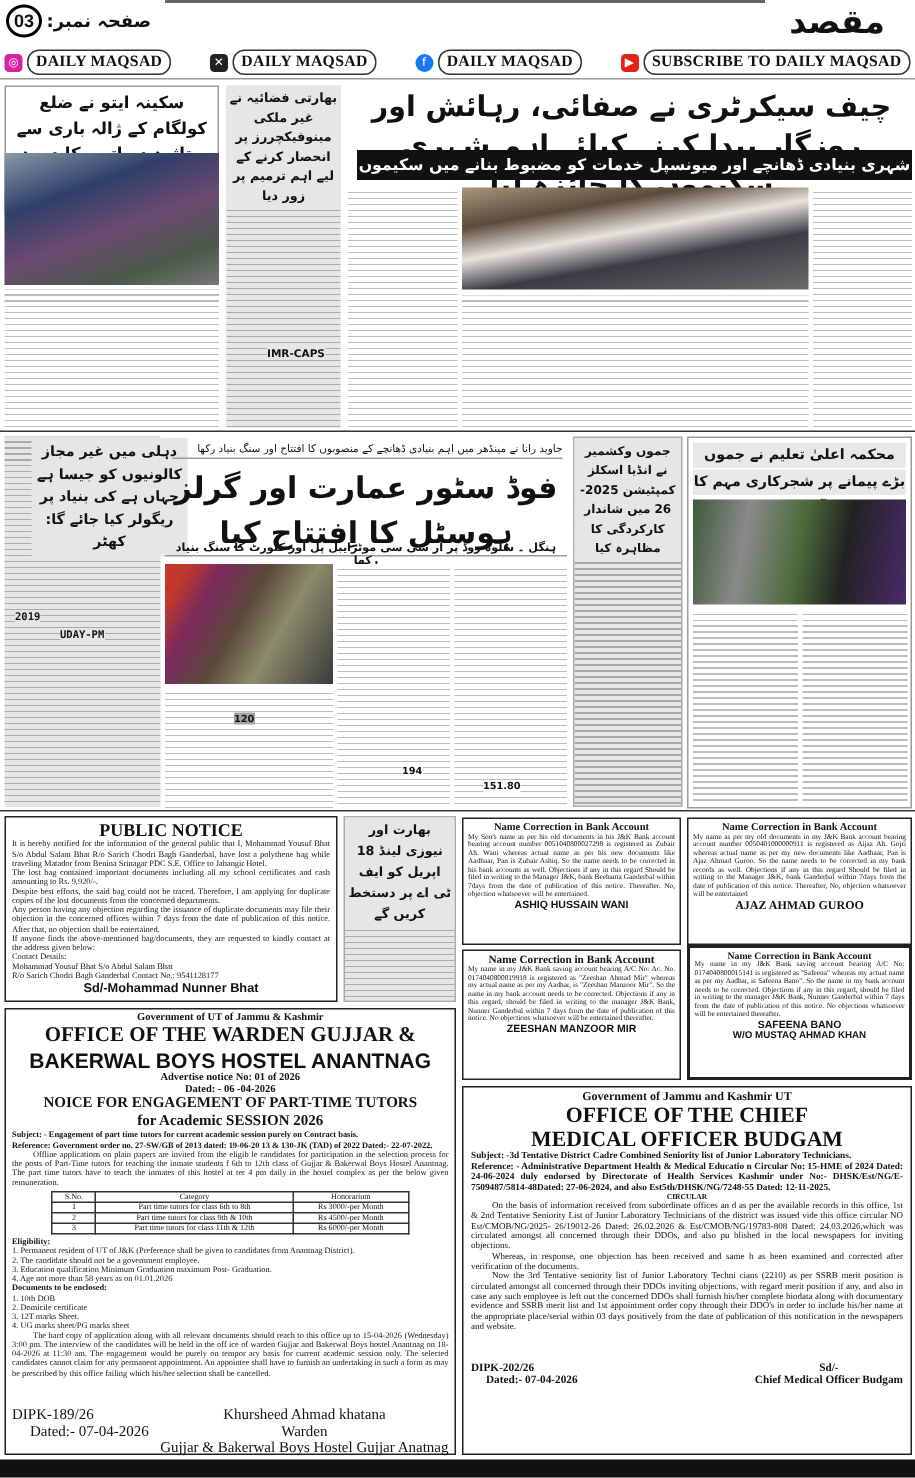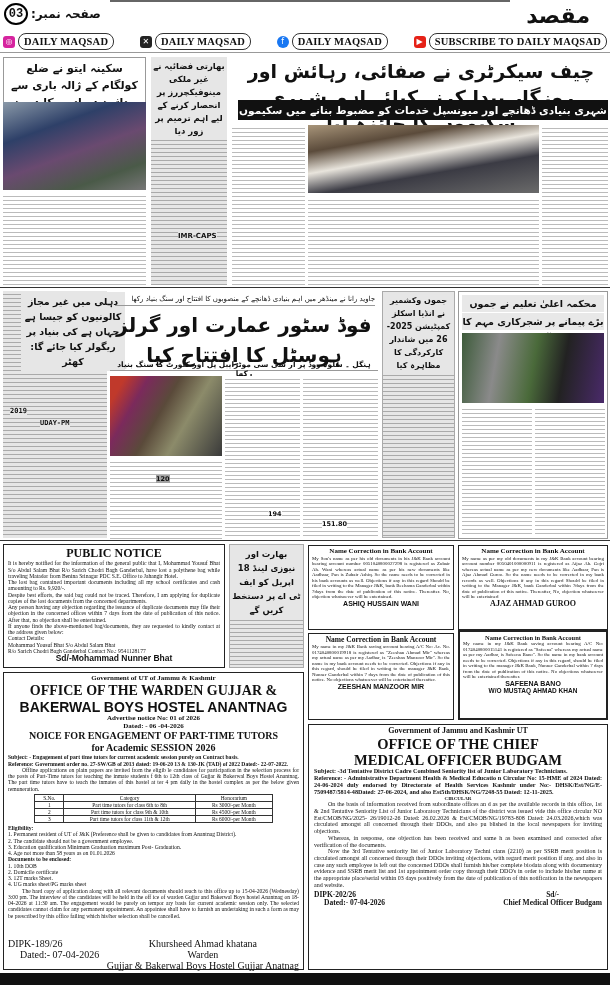--- a/index.html
+++ b/index.html
@@ -1,21 +1,21 @@
 <!DOCTYPE html>
 <html><head>
 <meta charset="utf-8">
 <style>
 *{box-sizing:border-box;margin:0;padding:0}
 body{width:610px;height:985px;background:#fff;font-family:"DejaVu Serif",serif;color:#111;position:relative;overflow:hidden}
 .abs{position:absolute}
 .urdu{direction:rtl;font-family:"DejaVu Sans",sans-serif}
 .hdr{left:0;top:0;width:610px;height:30px}
 .pg{left:4px;top:3px;font-size:13px;font-weight:bold;display:flex;align-items:center;gap:3px}
-.pg .num{border:2px solid #000;border-radius:50%;width:24px;height:22px;display:flex;align-items:center;justify-content:center;font-family:Liberation Mono, monospace;font-size:12px}
+.pg .num{border:2px solid #000;border-radius:50%;width:24px;height:22px;display:flex;align-items:center;justify-content:center;font-family:Liberation Sans, sans-serif;font-size:12px}
 .pg .lbl{font-size:12px}
 .datebox{left:235px;top:2px;width:140px;text-align:center}
 .datebox .t{font-size:11px;font-weight:bold;border-bottom:1px solid #888;padding-bottom:1px;margin:0 20px}
 .datebox .d{font-size:8px;font-family:"DejaVu Sans",sans-serif;font-weight:bold}
 .logo{right:20px;top:3px;font-size:22px;font-weight:bold;font-family:"DejaVu Sans",sans-serif}
 .topline{left:110px;top:0;width:400px;height:2px;background:#666}
 .social{left:0;top:31px;width:610px;height:22px;display:flex;align-items:center;justify-content:space-between;padding:0 3px;border-bottom:1px solid #999}
 .soc{display:flex;align-items:center;gap:3px}
 .sicon{width:12px;height:12px;border-radius:3px;display:inline-block;font-size:8px;color:#fff;text-align:center;line-height:12px;font-family:"DejaVu Sans",sans-serif}
 .pill{border:1px solid #333;border-radius:8px;padding:0 5px;font-size:10.5px;font-weight:bold;letter-spacing:.2px;height:17px;line-height:16px;font-family:"Liberation Serif",serif}
@@ -209,21 +209,21 @@
 <div class="abs ad box" style="left:308px;top:724px;width:300px;height:246px;padding:2px 5px">
   <div class="adtitle" style="font-size:8px">Government of Jammu and Kashmir UT</div>
   <div class="adtitle" style="font-size:14.5px;line-height:16px">OFFICE OF THE CHIEF</div>
   <div class="adtitle" style="font-size:14.5px;line-height:16px">MEDICAL OFFICER BUDGAM</div>
   <p style="font-weight:bold;font-size:6.2px">Subject: -3d Tentative District Cadre Combined Seniority list of Junior Laboratory Technicians.</p>
   <p style="font-weight:bold;font-size:6.2px">Reference: - Administrative Department Health &amp; Medical Educatio n Circular No: 15-HME of 2024 Dated: 24-06-2024 duly endorsed by Directorate of Health    Services Kashmir under No:- DHSK/Est/NG/E-7509487/5814-48Dated: 27-06-2024, and also Est5th/DHSK/NG/7248-55 Dated: 12-11-2025.</p>
   <div class="adtitle" style="font-size:5px">CIRCULAR</div>
   <p style="font-size:6px;text-indent:14px">On the basis of information received from subordinate offices an d as per the available records in this office, 1st &amp; 2nd Tentative Seniority List of Junior Laboratory  Technicians of the district was issued vide this office circular NO Est/CMOB/NG/2025- 26/19012-26 Dated: 26.02.2026 &amp; Est/CMOB/NG/19783-808 Dated: 24.03.2026,which was circulated amongst all concerned through their DDOs, and also pu blished in the local newspapers for inviting objections.</p>
   <p style="font-size:6px;text-indent:14px">Whereas, in response, one objection has been received and same h as been examined and corrected after verification of the documents.</p>
   <p style="font-size:6px;text-indent:14px">Now the 3rd Tentative seniority list of Junior Laboratory Techni  cians (2210) as  per SSRB merit position is circulated amongst all concerned through their DDOs   inviting objections, with regard merit position if any, and also in case any such employee is left  out the concerned DDOs shall furnish his/her complete biodata along with documentary  evidence and SSRB merit list and 1st appointment order copy through their DDO's in order to include his/her name at the appropriate place/serial within 03 days positively from the date of publication of this notification in the newspapers and website.</p>
-  <div style="display:flex;justify-content:space-between;font-weight:bold;font-size:7.5px;margin-top:2px">
+  <div style="display:flex;justify-content:space-between;font-weight:bold;font-size:7.5px;margin-top:19px">
     <div>
       <div>DIPK-202/26</div>
       <div style="padding-left:10px">Dated:- 07-04-2026</div>
     </div>
     <div style="text-align:center">
       <div>Sd/-</div>
       <div>Chief Medical Officer Budgam</div>
     </div>
   </div>
 </div>

